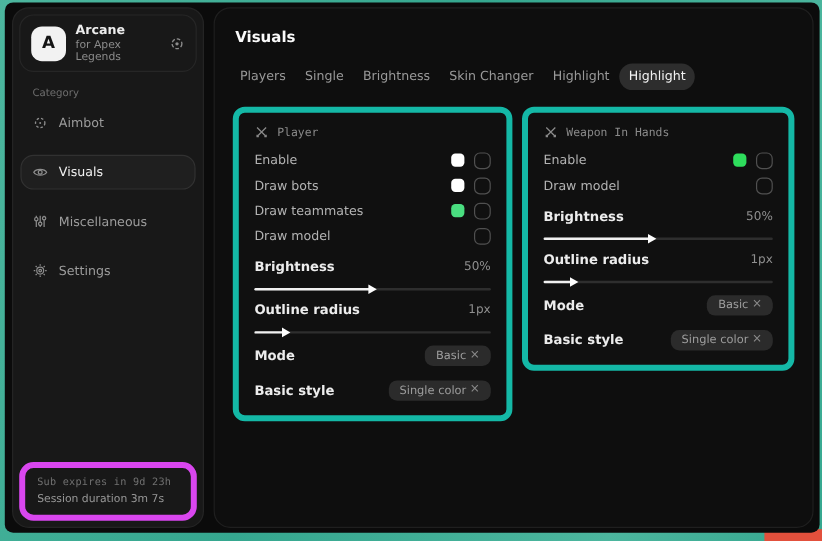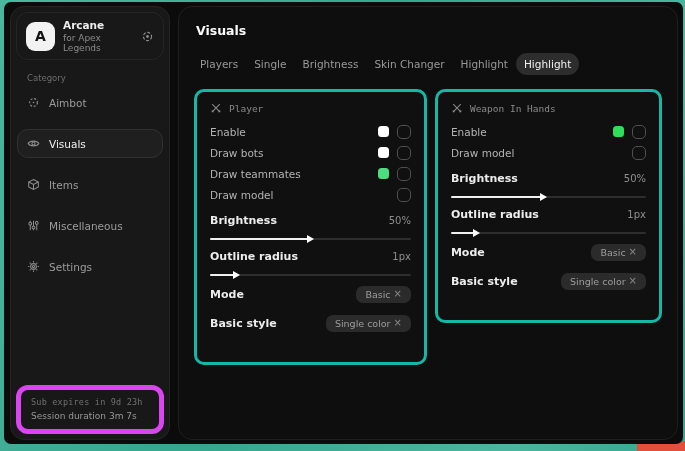--- a/index.html
+++ b/index.html
@@ -30,21 +30,21 @@
   .foot2 { font-size:9px; color:#989898; margin-top:4px; }
 
   
   .main { flex:1; background:#0e0e0e; border:1px solid #1f1f1f; border-radius:14px;
           padding:13px 15px; overflow:hidden; }
   .page-title { font-size:12.5px; font-weight:bold; color:#fafafa; margin:3px 0 15px 2px; }
   .tabs { display:flex; align-items:center; margin:0 0 14px -2px; }
   .tab { font-size:10.5px; color:#999; padding:5px 8px; border-radius:13px; cursor:pointer; white-space:nowrap; }
   .tab.selected { background:#2d2d2d; color:#f2f2f2; }
   .panels { display:flex; gap:8px; align-items:flex-start; }
-  .panel { border:3px solid #14b8a6; border-radius:10px; background:#101010; padding:10px 13px 26px; }
+  .panel { border:5px solid #14b8a6; border-radius:10px; background:#101010; padding:10px 13px 8px; }
   .panel-0 { width:238px; }
   .panel-1 { width:232px; }
   .panel-head { display:flex; align-items:center; gap:7px; color:#8a8a8a;
                 font-family:"DejaVu Sans Mono", monospace; font-size:9.5px; margin-bottom:7px; }
   .panel-head .picon { display:flex; }
   .row { display:flex; align-items:center; justify-content:space-between; height:21px; }
   .row-label { font-size:10.5px; color:#b3b3b3; }
   .controls { display:flex; align-items:center; gap:8px; }
   .swatch { width:11px; height:11px; border-radius:3.5px; cursor:pointer; }
   .checkbox { width:14px; height:14px; border:1.5px solid #505050; border-radius:5px; cursor:pointer; }
@@ -99,29 +99,20 @@
               <svg width="13" height="13" viewBox="0 0 14 14" fill="none" stroke="currentColor" stroke-width="1.1">
                 <path d="M1.2 7 C3.2 3.6 10.8 3.6 12.8 7 C10.8 10.4 3.2 10.4 1.2 7 Z"></path>
                 <circle cx="7" cy="7" r="1.7"></circle>
               </svg>
             </span>
             <span>Visuals</span>
           </div>
           <div class="nav-item">
             <span class="icon">
               <svg width="13" height="13" viewBox="0 0 14 14" fill="none" stroke="currentColor" stroke-width="1.1">
-                <path d="M7 1.6 L12.2 4.3 L12.2 9.7 L7 12.4 L1.8 9.7 L1.8 4.3 Z"></path>
-                <path d="M1.8 4.3 L7 7 L12.2 4.3 M7 7 L7 12.4"></path>
-              </svg>
-            </span>
-            <span>Items</span>
-          </div>
-          <div class="nav-item">
-            <span class="icon">
-              <svg width="13" height="13" viewBox="0 0 14 14" fill="none" stroke="currentColor" stroke-width="1.1">
                 <path d="M3.5 2 V12 M7 2 V12 M10.5 2 V12"></path>
                 <circle cx="3.5" cy="5" r="1.5" fill="#181818"></circle>
                 <circle cx="7" cy="9.2" r="1.5" fill="#181818"></circle>
                 <circle cx="10.5" cy="4.2" r="1.5" fill="#181818"></circle>
               </svg>
             </span>
             <span>Miscellaneous</span>
           </div>
           <div class="nav-item">
             <span class="icon">

